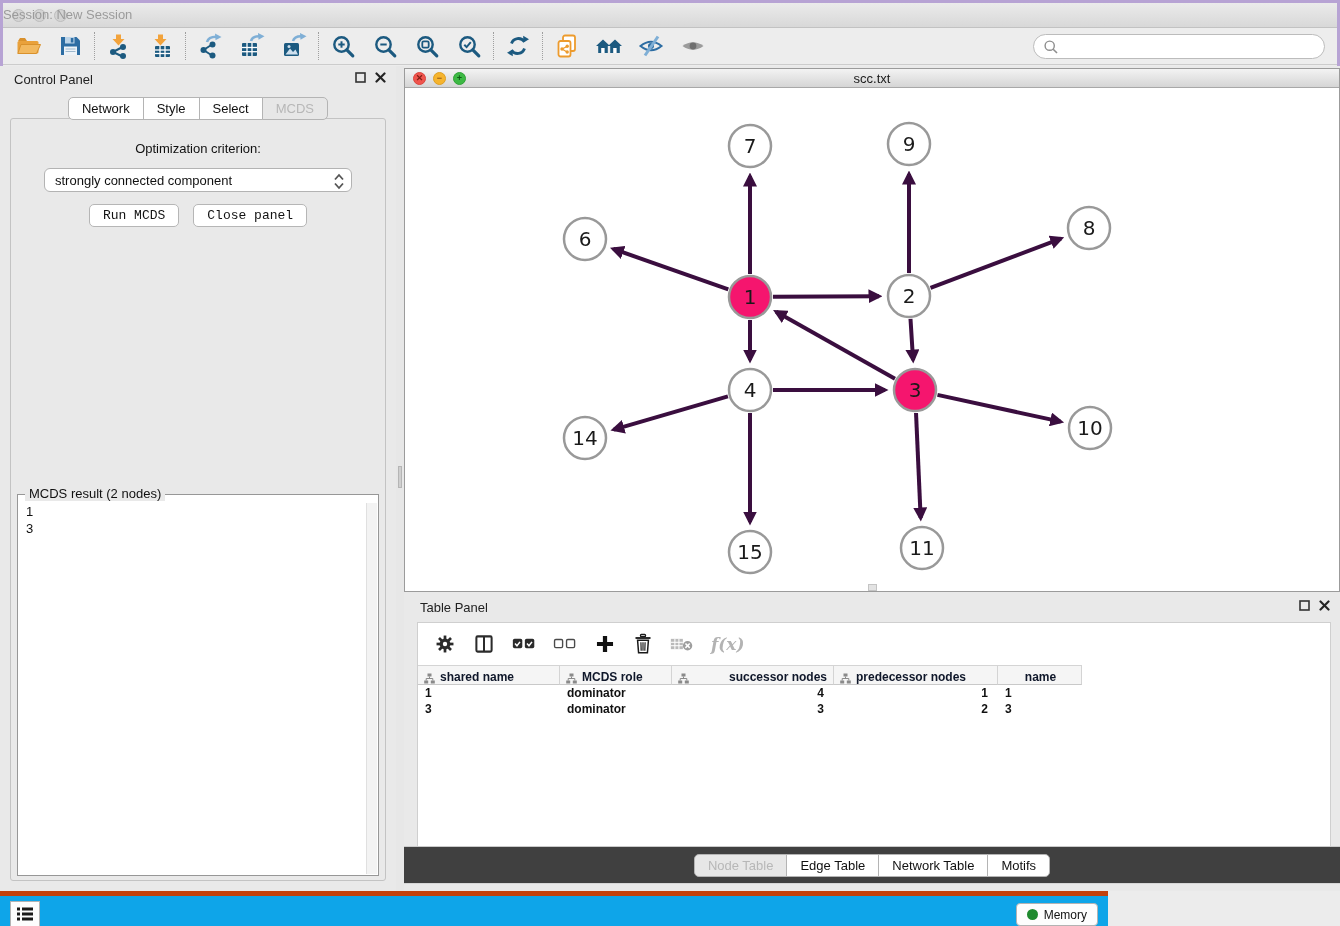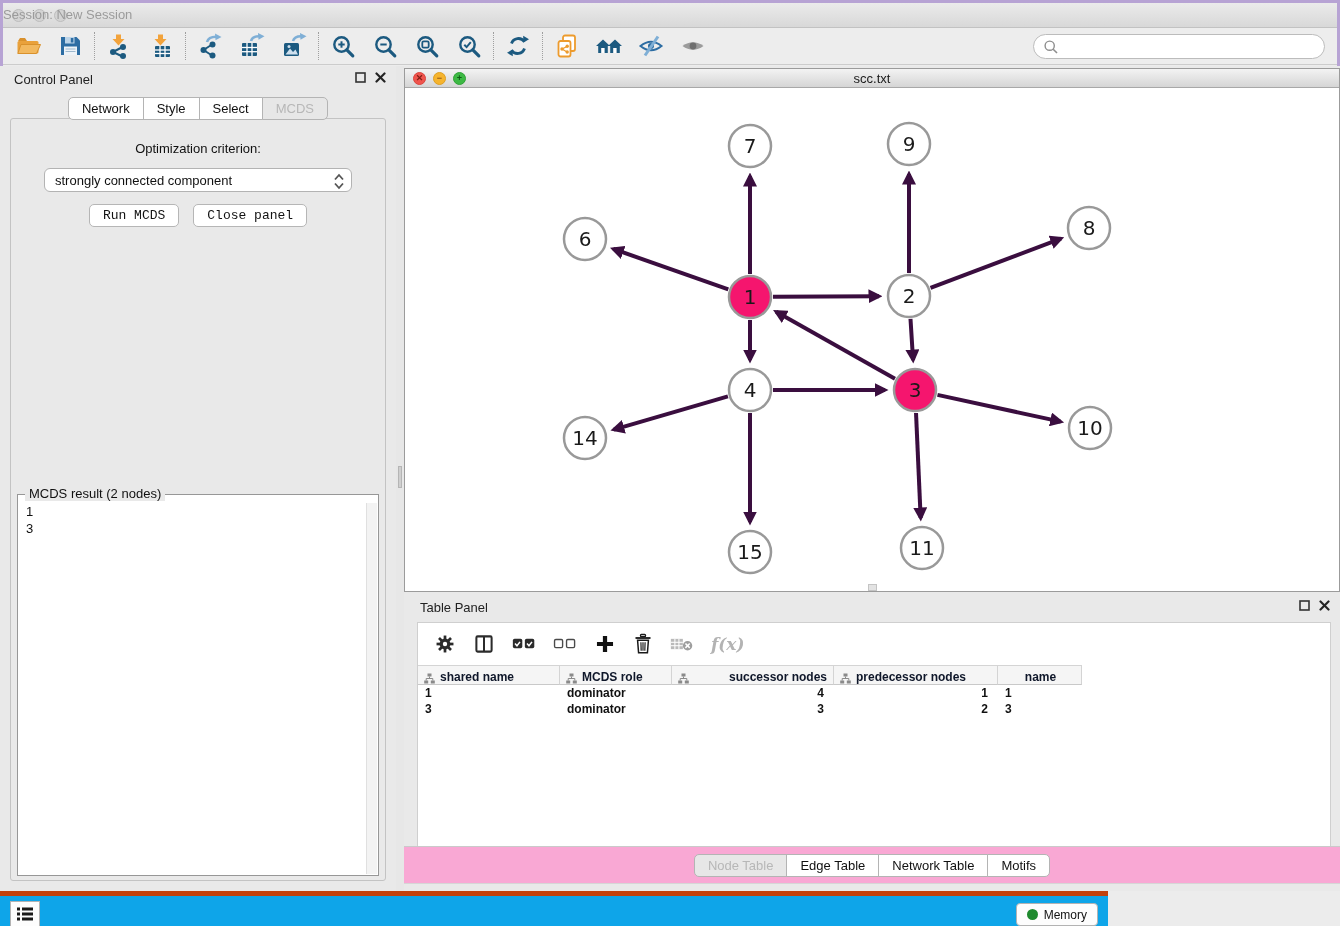--- a/index.html
+++ b/index.html
@@ -64,21 +64,21 @@
   #table-panel { position:absolute; left:404px; top:528px; width:936px; height:297px; }
   #tp-box { position:absolute; left:13px; top:28px; width:914px; height:230px; background:#fff; border:1px solid #cfcfcf;font-weight:bold; }
   #tp-toolbar { display:flex; align-items:center; gap:17px; height:42px; padding-left:16px; }
   #fx-label { font-family:"DejaVu Serif", serif; font-style:italic; font-size:17px; color:#b3b3b3; }
   #tp-header { display:flex; height:20px; }
   .th { display:flex; align-items:flex-end; gap:5px; background:#f5f5f5; border-right:1px solid #d4d4d4; border-top:1px solid #d4d4d4; border-bottom:1px solid #c9c9c9; font-size:12px; color:#0f172a; padding:0 4px 0 6px; }
   .th.center { justify-content:center; }
   .trow { display:flex; height:16px; }
   .td { font-size:12px; color:#111; padding:1px 10px 0 7px; overflow:hidden; white-space:nowrap; }
   .td.right { text-align:right; }
-  #tp-tabstrip { position:absolute; left:0; right:0; bottom:7px; height:38px; background:#f9a8d4; border-top:1px solid #cacaca; border-bottom:1px solid #d6d6d6; display:flex; align-items:center; justify-content:center; }
+  #tp-tabstrip { position:absolute; left:0; right:0; bottom:7px; height:38px; background:#404040; border-top:1px solid #cacaca; border-bottom:1px solid #d6d6d6; display:flex; align-items:center; justify-content:center; }
 
   
   #statusbar { position:absolute; left:0; top:891px; width:1108px; height:35px; background:#0ea5e9; border-top:5px solid #c2410c; }
   #list-button { position:absolute; left:10px; top:5px; width:30px; height:26px; background:#fdfdfd; border:1px solid #b3b3b3; display:flex; align-items:center; justify-content:center; }
   #memory-button { position:absolute; right:10px; top:7px; height:23px; background:#fdfdfd; border:1px solid #b3b3b3; border-radius:4px; display:flex; align-items:center; gap:6px; padding:0 10px; font-size:12px; color:#111; }
   #memory-dot { width:11px; height:11px; border-radius:50%; background:#1f8a2e; }
 
   svg { display:block; }
 </style>
 </head>

